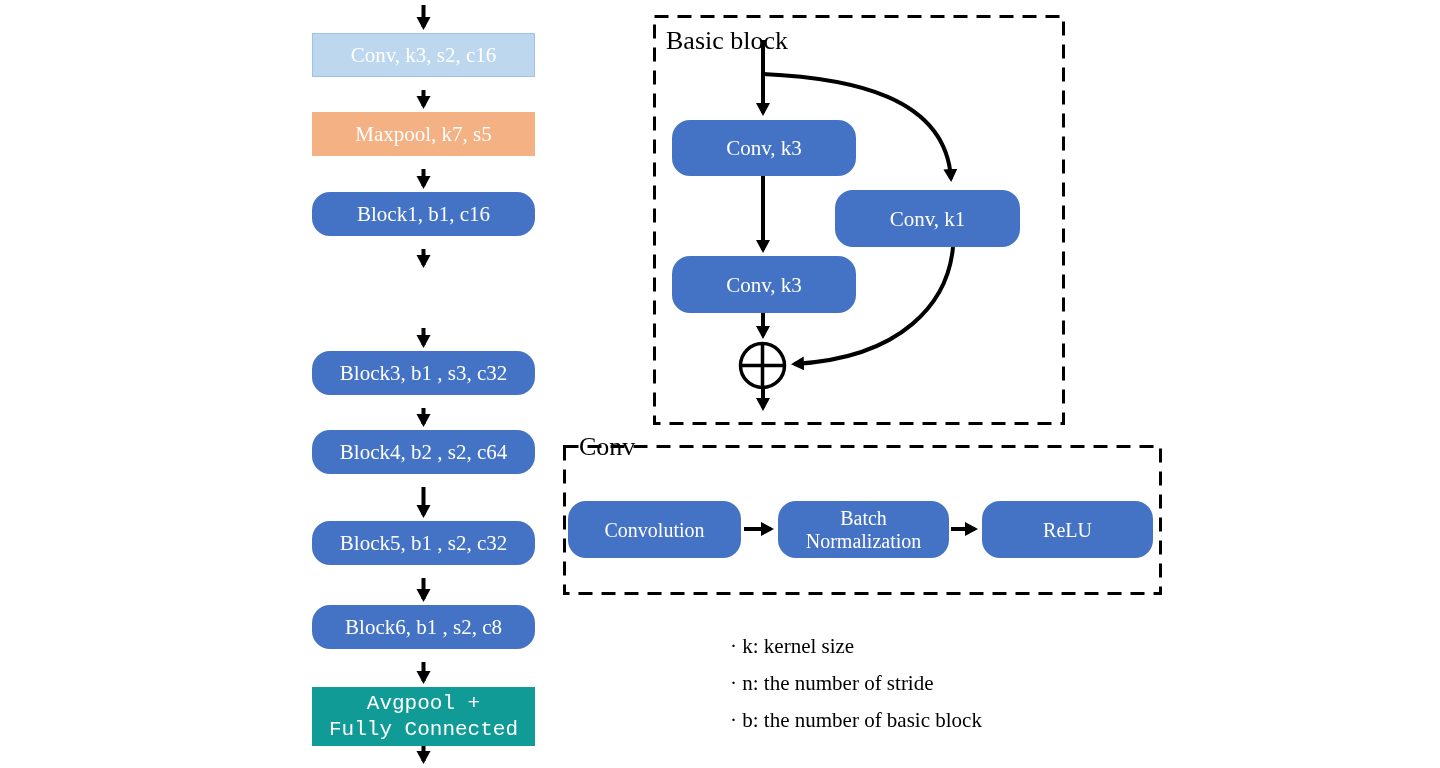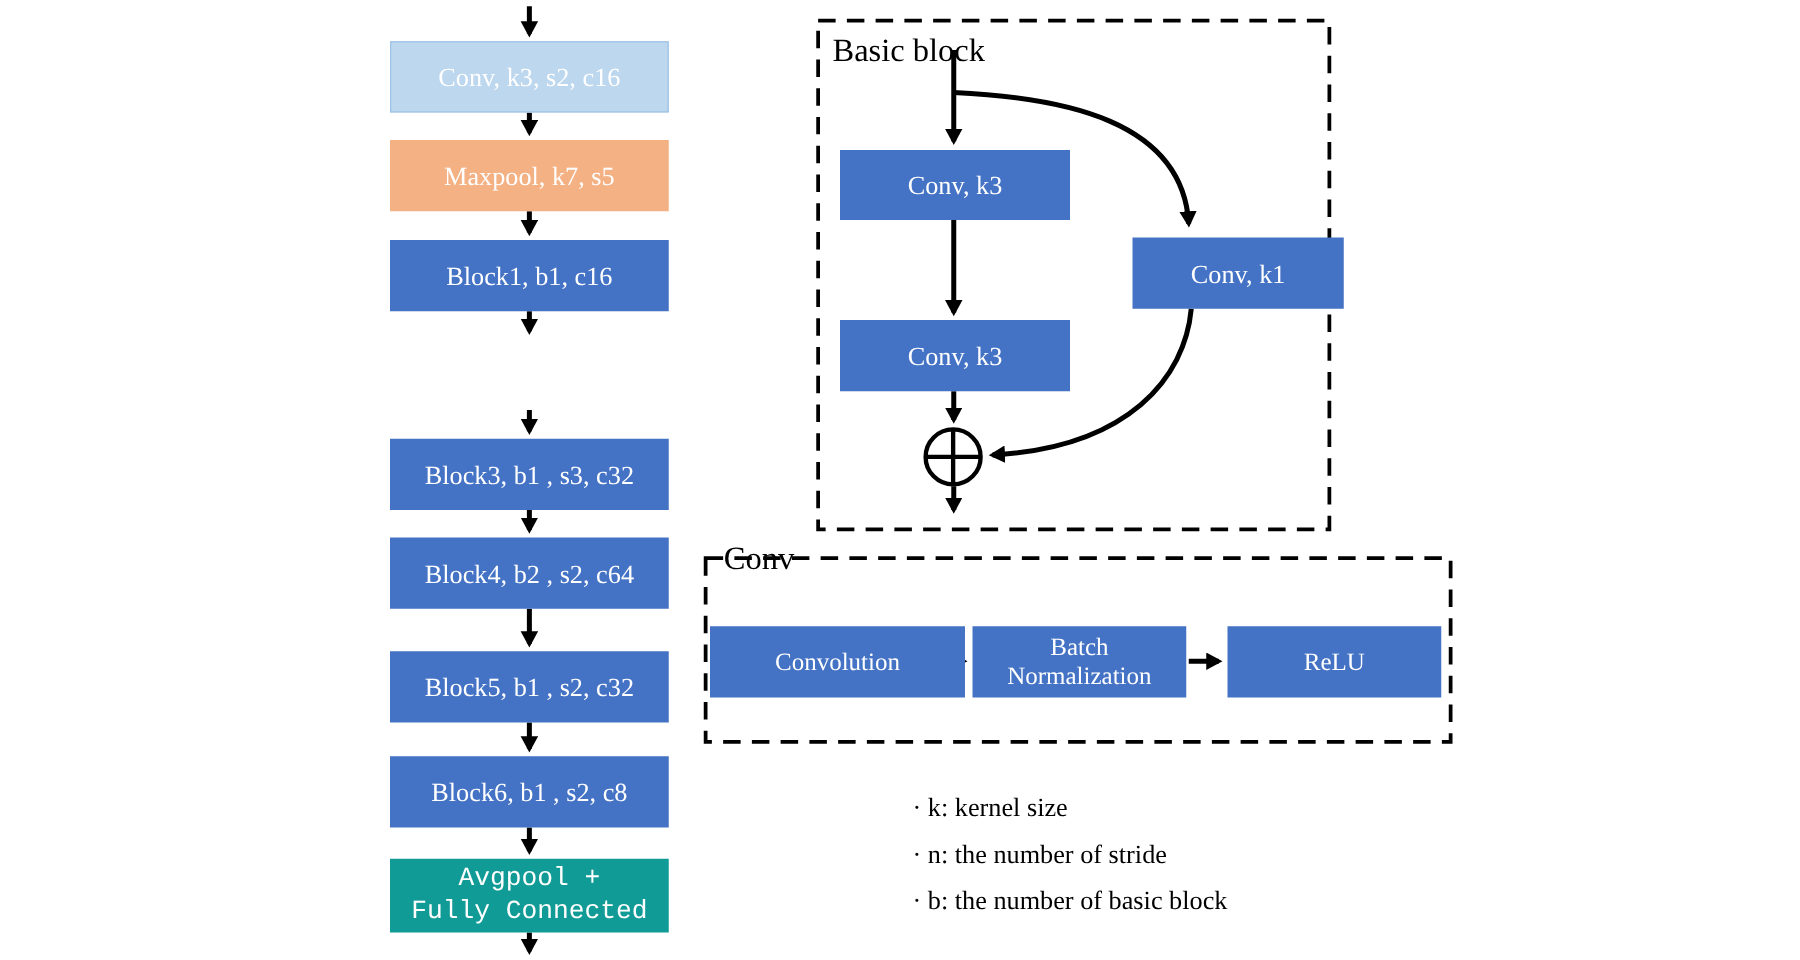--- a/index.html
+++ b/index.html
@@ -32,22 +32,22 @@
     position: absolute;
     display: flex;
     align-items: center;
     justify-content: center;
     text-align: center;
     color: var(--box-text);
     font-size: 21px;
     line-height: 24px;
     white-space: pre-line;
   }
-  .pipe { left: 312px; width: 223px; height: 57px; }
-  .c-blue { background: var(--blue); }
+  .pipe { left: 312px; width: 223px; height: 44px; }
+  .c-blue { background: var(--blue); border-radius: 18px; }
   .c-lightblue { background: var(--light-blue); border: 1px solid var(--light-blue-border); }
   .c-orange { background: var(--orange); }
   .c-teal { background: var(--teal); font-family: Liberation Mono, monospace; }
 
   .panel-title {
     position: absolute;
     color: var(--label-text);
     font-size: 26px;
   }
   .legend {
@@ -114,25 +114,25 @@
   <div class="box pipe c-blue" style="top:192px">Block1, b1, c16</div>
   <div class="box pipe c-blue" style="top:351px">Block3, b1 , s3, c32</div>
   <div class="box pipe c-blue" style="top:430px">Block4, b2 , s2, c64</div>
   <div class="box pipe c-blue" style="top:521px">Block5, b1 , s2, c32</div>
   <div class="box pipe c-blue" style="top:605px">Block6, b1 , s2, c8</div>
   <div class="box pipe c-teal" style="top:687px;height:59px;line-height:26px">Avgpool +
 Fully Connected</div>
 
   <div class="panel-title" style="left:666px;top:26px">Basic block</div>
   <div class="box c-blue" style="left:672px;top:120px;width:184px;height:56px">Conv, k3</div>
-  <div class="box c-blue" style="left:906px;top:190px;width:169px;height:57px">Conv, k1</div>
+  <div class="box c-blue" style="left:835px;top:190px;width:185px;height:57px">Conv, k1</div>
   <div class="box c-blue" style="left:672px;top:256px;width:184px;height:57px">Conv, k3</div>
 
   <div class="panel-title" style="left:579px;top:432px">Conv</div>
-  <div class="box c-blue" style="left:568px;top:501px;width:204px;height:57px;font-size:20px">Convolution</div>
+  <div class="box c-blue" style="left:568px;top:501px;width:173px;height:57px;font-size:20px">Convolution</div>
   <div class="box c-blue" style="left:982px;top:501px;width:171px;height:57px;font-size:20px">ReLU</div>
   <div class="box c-blue" style="left:778px;top:501px;width:171px;height:57px;font-size:20px;line-height:23px">Batch
 Normalization</div>
 
   <div class="legend">
     <div>· k: kernel size</div>
     <div>· n: the number of stride</div>
     <div>· b: the number of basic block</div>
   </div>
 

